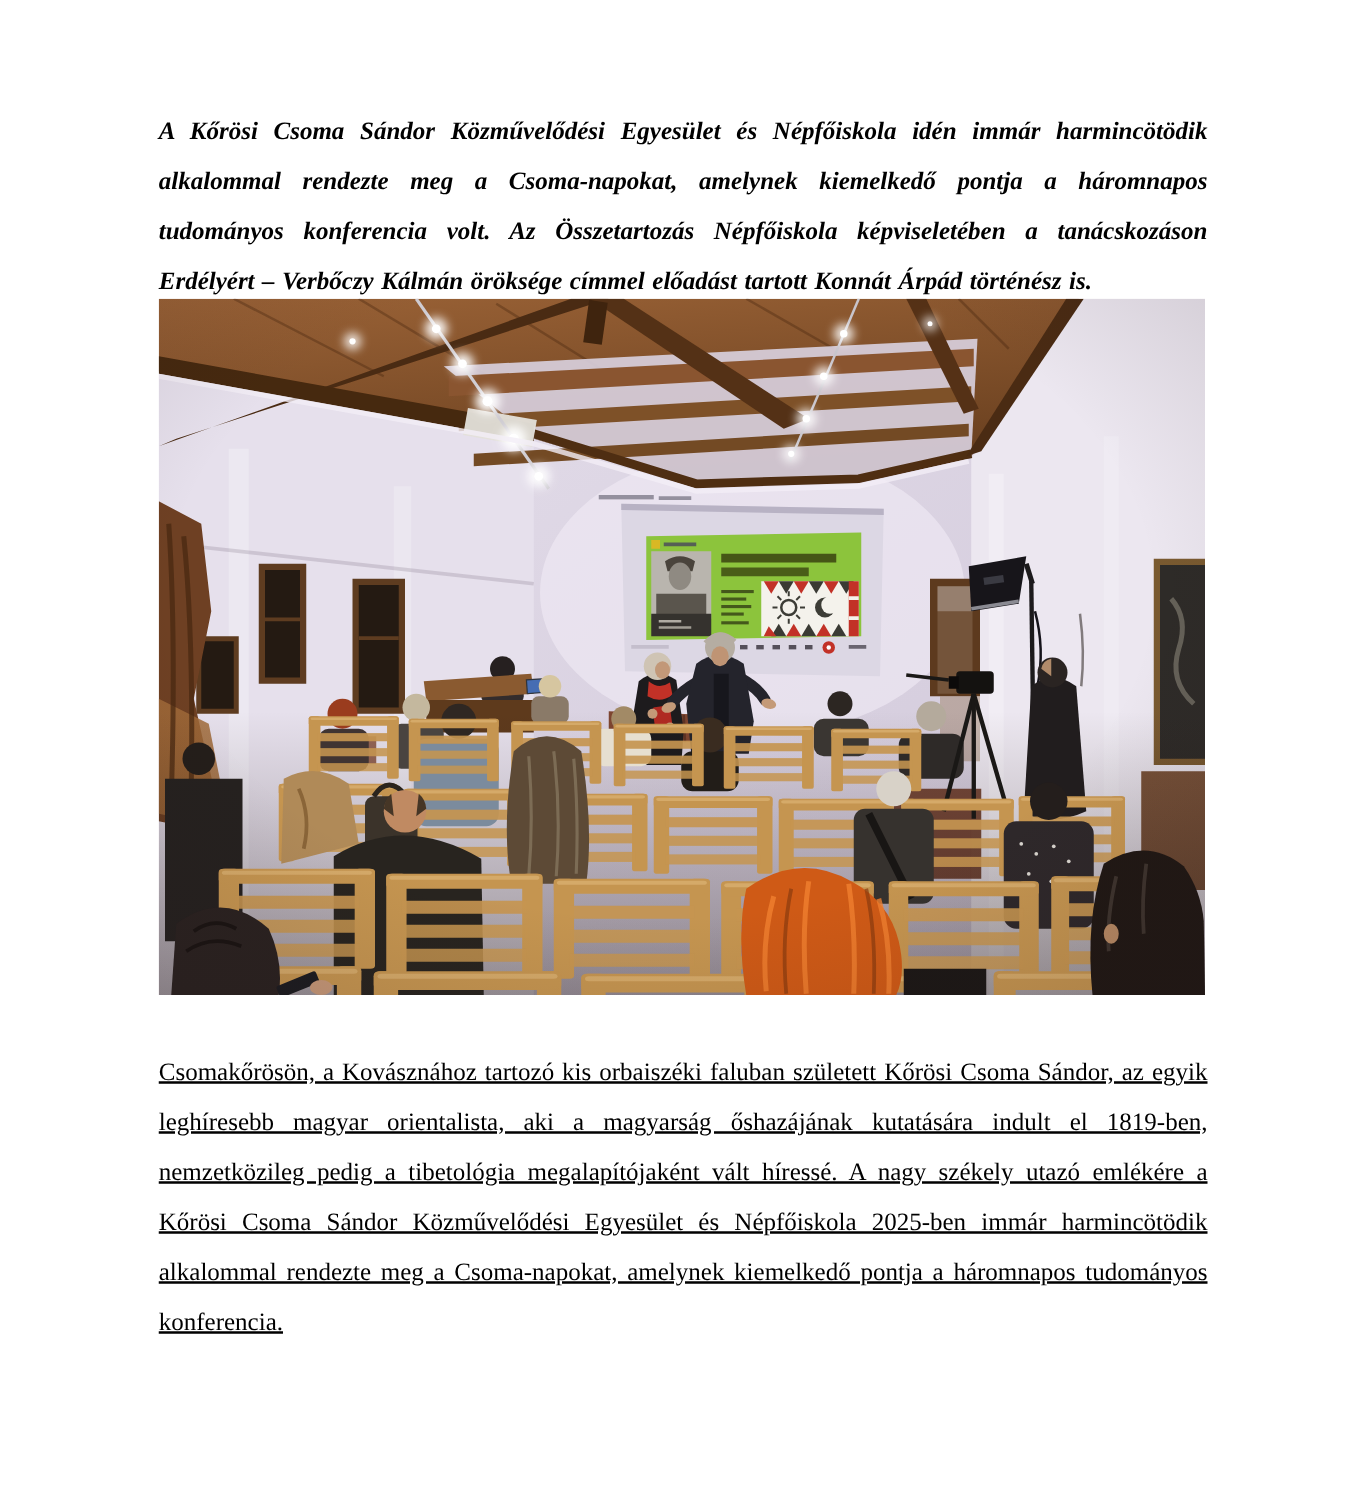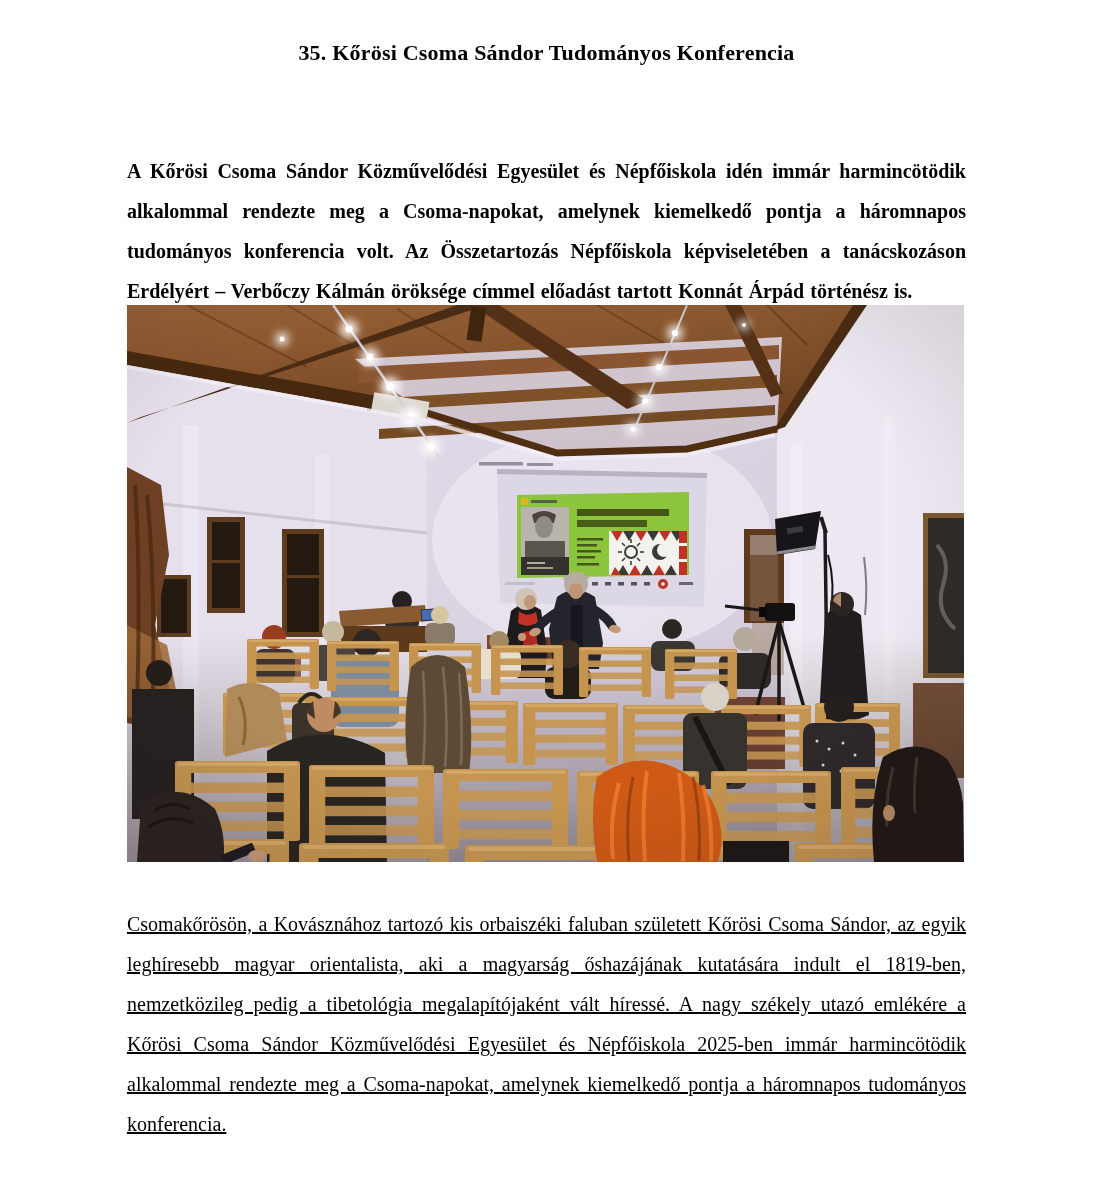--- a/index.html
+++ b/index.html
@@ -11,31 +11,30 @@
   }
   .page{padding:0 128px 0 127px;}
   .doc-title{
     font-size:22px;font-weight:bold;text-align:center;
     margin:40px 0 0 0;letter-spacing:.2px;
   }
   p.para{
     font-size:20px;line-height:2.0;text-align:justify;margin:0;
     word-spacing:1px;
   }
-  p.lead{font-weight:bold;margin-top:85px;}
+  p.lead{font-weight:bold;margin-top:85px;font-style:italic;}
   p.body-text{margin-top:42px;text-decoration:underline;}
   figure.photo{margin:-6px 0 0 0;width:837px;height:557px;}
   figure.photo svg{display:block;}
 </style>
 </head>
 <body>
 
 <div class="page">
 
-  <h1 class="doc-title">35. Kőrösi Csoma Sándor Tudományos Konferencia</h1>
 
   <p class="para lead">A Kőrösi Csoma Sándor Közművelődési Egyesület és Népfőiskola idén immár harmincötödik alkalommal rendezte meg a Csoma-napokat, amelynek kiemelkedő pontja a háromnapos tudományos konferencia volt. Az Összetartozás Népfőiskola képviseletében a tanácskozáson Erdélyért – Verbőczy Kálmán öröksége címmel előadást tartott Konnát Árpád történész is.</p>
 
   <figure class="photo">
     <svg width="837" height="557" viewBox="0 0 837 557" xmlns="http://www.w3.org/2000/svg">
       <defs>
         <linearGradient id="wallGrad" x1="0" y1="0" x2="1" y2="1">
           <stop offset="0" stop-color="#e6e0ec"></stop>
             <stop offset="1" stop-color="#cfc6d8"></stop>
         </linearGradient>

